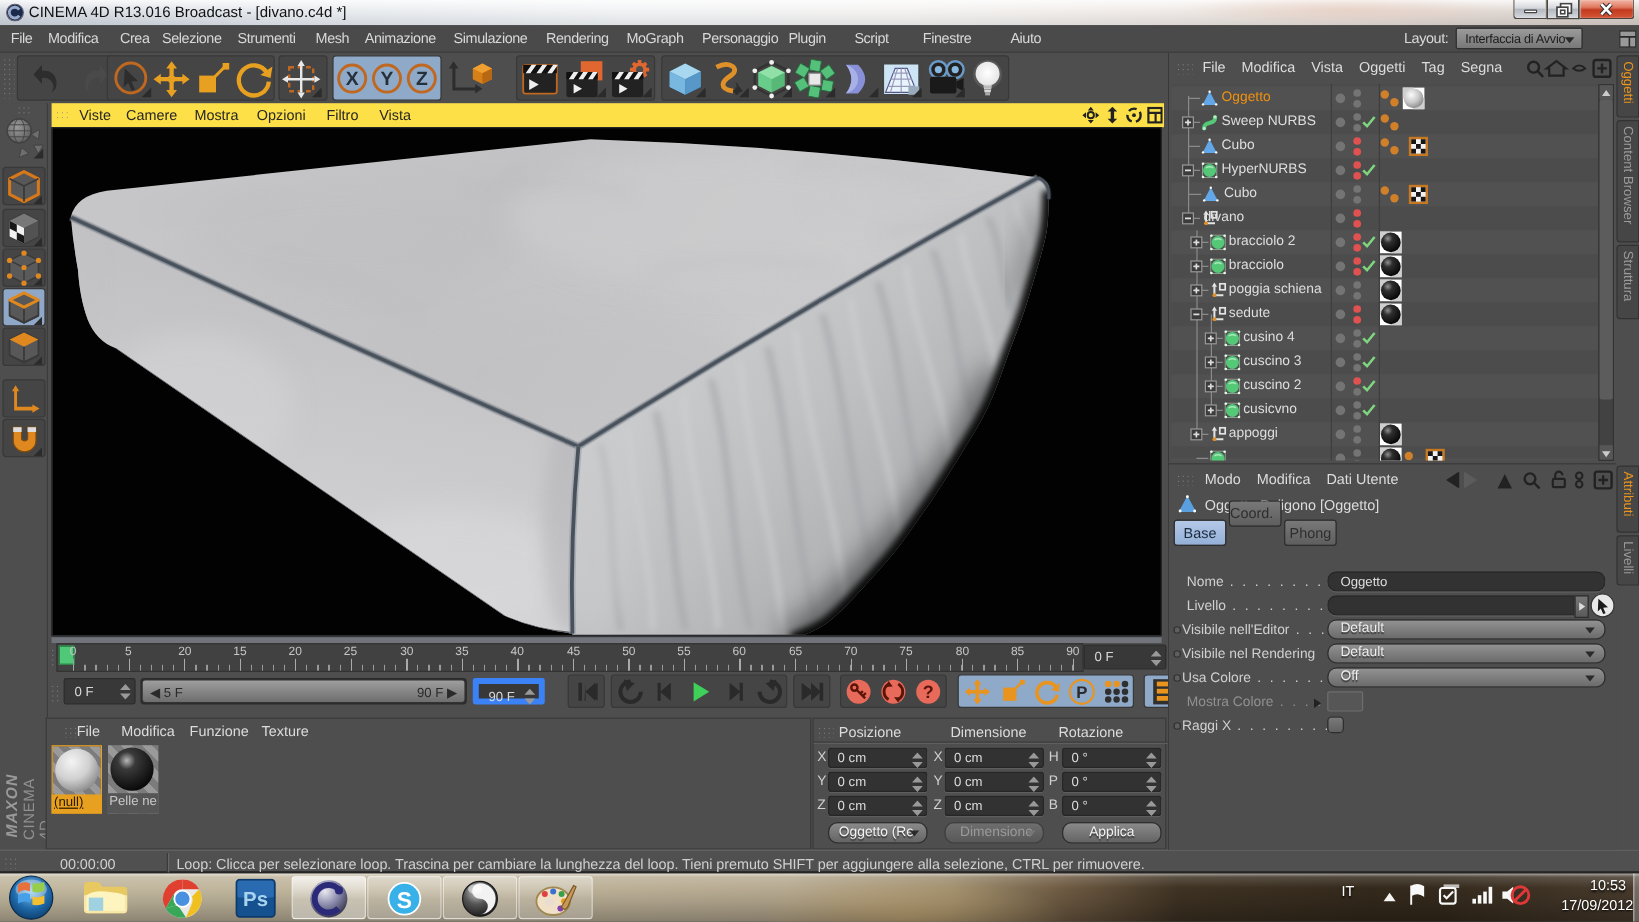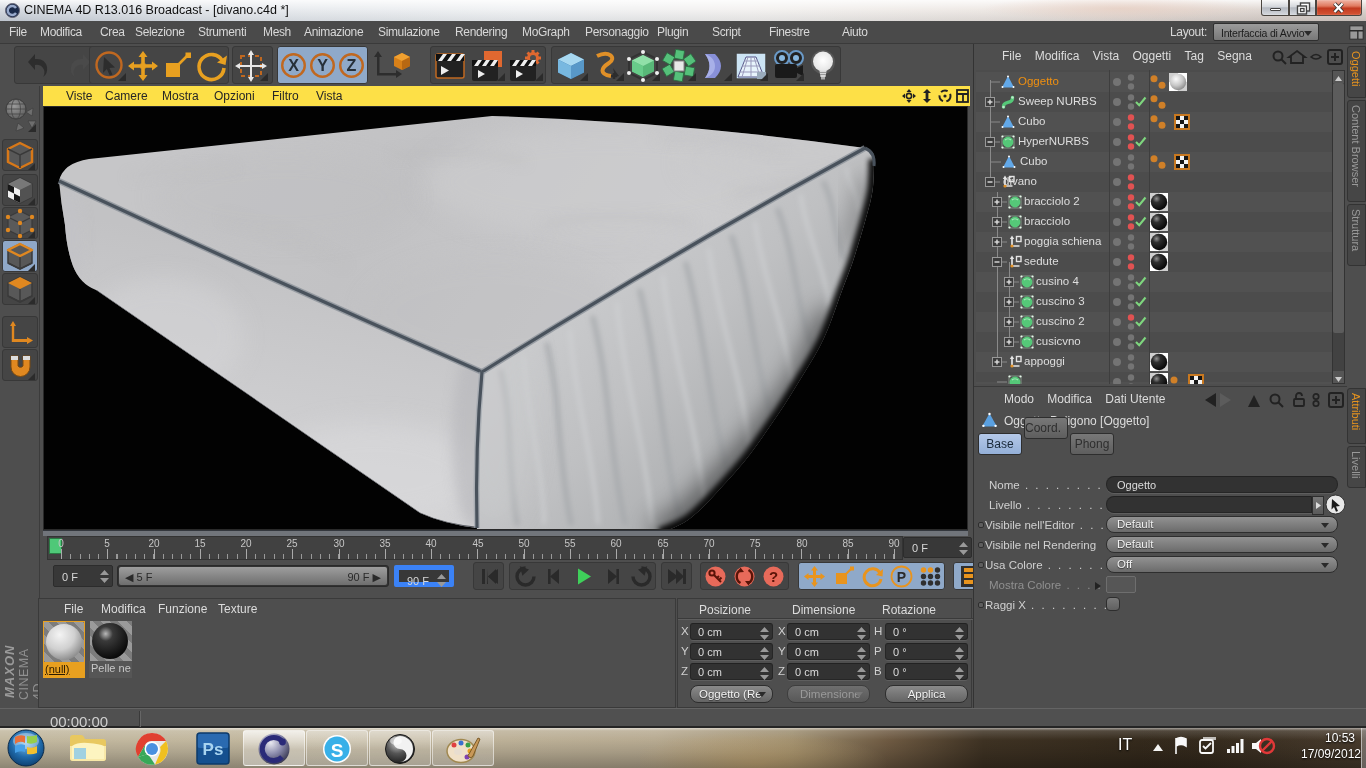--- a/index.html
+++ b/index.html
@@ -44,21 +44,21 @@
 #coordpanel{left:677px;top:598px;width:295px;height:110px;background:#4e4e4e;border:1px solid #3a3a3a;}
 
 #rightpanel{left:973px;top:44px;width:393px;height:664px;background:#4e4e4e;border-left:1px solid #333;}
 #omlist{position:absolute;left:0;top:26px;width:357px;height:312px;background:#4c4c4c;overflow:hidden;}
 
 #am{position:absolute;left:2px;top:344px;width:371px;height:320px;}
 
 .vtab{position:absolute;left:1347px;width:19px;background:#464646;border:1px solid #333;border-radius:3px 0 0 3px;color:#9a9a9a;font-size:11px;}
 .vtab .vt{transform:rotate(90deg);transform-origin:left top;white-space:nowrap;position:absolute;left:14px;top:4px;}
 
-#statusbar{left:0;top:708px;width:1366px;height:20px;background:#505050;border-top:1px solid #646464;border-bottom:2px solid #252525;color:#cfcfcf;font-size:15px;letter-spacing:-0.05px;text-align:center;}
+#statusbar{left:0;top:708px;width:1366px;height:20px;background:#505050;border-top:1px solid #646464;border-bottom:2px solid #252525;color:#cfcfcf;font-size:12px;letter-spacing:-0.05px;text-align:center;}
 
 #taskbar{left:0;top:728px;width:1366px;height:40px;background:linear-gradient(90deg,#c2b89f 0%,#c0b59c 28%,#b7aa91 48%,#9c8d6f 58%,#6e5a42 65%,#3e3223 72%,#302619 88%,#3a2f23 100%);}
 #taskbar .tshine{position:absolute;left:0;top:0;width:100%;height:100%;background:linear-gradient(180deg,rgba(255,255,255,.55) 0%,rgba(255,255,255,.15) 7%,rgba(255,255,255,0) 30%,rgba(0,0,0,.1) 60%,rgba(0,0,0,.28) 100%);}
 .slot{position:absolute;top:2px;width:61px;height:36px;border:1px solid rgba(255,255,255,.5);border-radius:3px;background:linear-gradient(180deg,rgba(255,255,255,.4),rgba(255,255,255,.14) 55%,rgba(255,255,255,.22));}
 .dotg{background-image:radial-gradient(#8c8c8c 22%,transparent 23%);background-size:4px 4px;}
 .rnum{position:absolute;top:0;transform:translateX(-50%);font-size:10px;color:#c6c6c6;}
 .field{position:absolute;background:#323232;border:1px solid #262626;border-top-color:#222;box-shadow:0 1px 0 #5e5e5e;border-radius:3px;color:#dcdcdc;font-size:11px;}
 .spin{position:absolute;right:3px;top:3px;width:9px;height:13px;}
 .clabel{position:absolute;color:#d0d0d0;font-size:11.5px;}
 .ddbtn{position:absolute;height:17px;background:linear-gradient(180deg,#929292,#6b6b6b);border:1px solid #2e2e2e;border-radius:8px;color:#f0f0f0;font-size:11.5px;padding:1px 0 0 10px;text-shadow:0 1px 1px #333;}
@@ -1254,20 +1254,21 @@
   </div>
   <div class="vtab" style="top:446px;height:42px;">
     <div class="vt">Livelli</div>
   </div>
 
   <div id="statusbar" class="abs">
     <div class="abs dotg" style="left:3px;top:5px;width:12px;height:10px;"></div>
     <div class="abs" style="left:139px;top:2px;width:1px;height:16px;background:#3a3a3a;"></div>
     <div class="abs" style="left:140px;top:2px;width:1px;height:16px;background:#666;"></div>
     <span style="position:absolute;left:50px;top:4px">00:00:00</span>
+    <span style="position:absolute;left:147px;top:4px">Loop: Clicca per selezionare loop. Trascina per cambiare la lunghezza del loop. Tieni premuto SHIFT per aggiungere alla selezione, CTRL per rimuovere.</span>
   </div>
 
   <div id="taskbar" class="abs">
     <div class="abs" style="left:640px;top:0;width:260px;height:40px;background:radial-gradient(ellipse at 45% 90%,rgba(215,178,115,.55),rgba(215,178,115,0) 65%);"></div>
     <div class="abs" style="left:1140px;top:0;width:226px;height:40px;background:linear-gradient(90deg,rgba(90,74,58,0),rgba(96,80,62,.35));"></div>
     <div class="tshine"></div>
 
     <svg class="abs" style="left:7px;top:1px" width="38" height="38" viewBox="0 0 38 38">
       <defs>
         <radialGradient id="orb" cx=".5" cy=".35" r=".8">
@@ -1356,21 +1357,21 @@
         <ellipse cx="13" cy="18" rx="4" ry="3" fill="#e8ddd0"></ellipse>
         <circle cx="9" cy="11" r="2.5" fill="#e04040"></circle>
         <circle cx="16" cy="9" r="2.5" fill="#3a70d0"></circle>
         <circle cx="23" cy="11" r="2.5" fill="#38a048"></circle>
         <circle cx="25" cy="17" r="2.5" fill="#e8a020"></circle>
         <circle cx="22" cy="23" r="2.5" fill="#8040b0"></circle>
         <path d="M24 20 L33 4 L35 5 L28 22 Q26 25 24 23 Q22 21 24 20 Z" fill="#c89858" stroke="#7a5a28" stroke-width="1"></path>
       </svg>
     </div>
 
-    <div class="abs" style="left:1118px;top:8px;color:#fff;font-size:16px;text-shadow:0 1px 2px #000;">IT</div>
+    <div class="abs" style="left:1118px;top:8px;color:#fff;font-size:12px;text-shadow:0 1px 2px #000;">IT</div>
     <svg class="abs" style="left:1150px;top:14px" width="16" height="12" viewBox="0 0 16 12">
       <path d="M8 2 L13 9 L3 9 Z" fill="#fff" opacity=".95"></path>
     </svg>
     <svg class="abs" style="left:1172px;top:8px" width="18" height="20" viewBox="0 0 18 20">
       <path d="M4 2 L4 18 M4 3 Q9 0 14 3 L14 10 Q9 7 4 10" fill="#f8f8f8" stroke="#f8f8f8" stroke-width="1.6"></path>
     </svg>
     <svg class="abs" style="left:1198px;top:8px" width="20" height="20" viewBox="0 0 20 20">
       <rect x="2" y="4" width="13" height="13" rx="2" fill="none" stroke="#f8f8f8" stroke-width="1.8"></rect>
       <rect x="5" y="1" width="13" height="3" fill="#f8f8f8" opacity=".7"></rect>
       <path d="M5 10 l2.5 2.5 L13 7" stroke="#f8f8f8" stroke-width="1.8" fill="none"></path>

